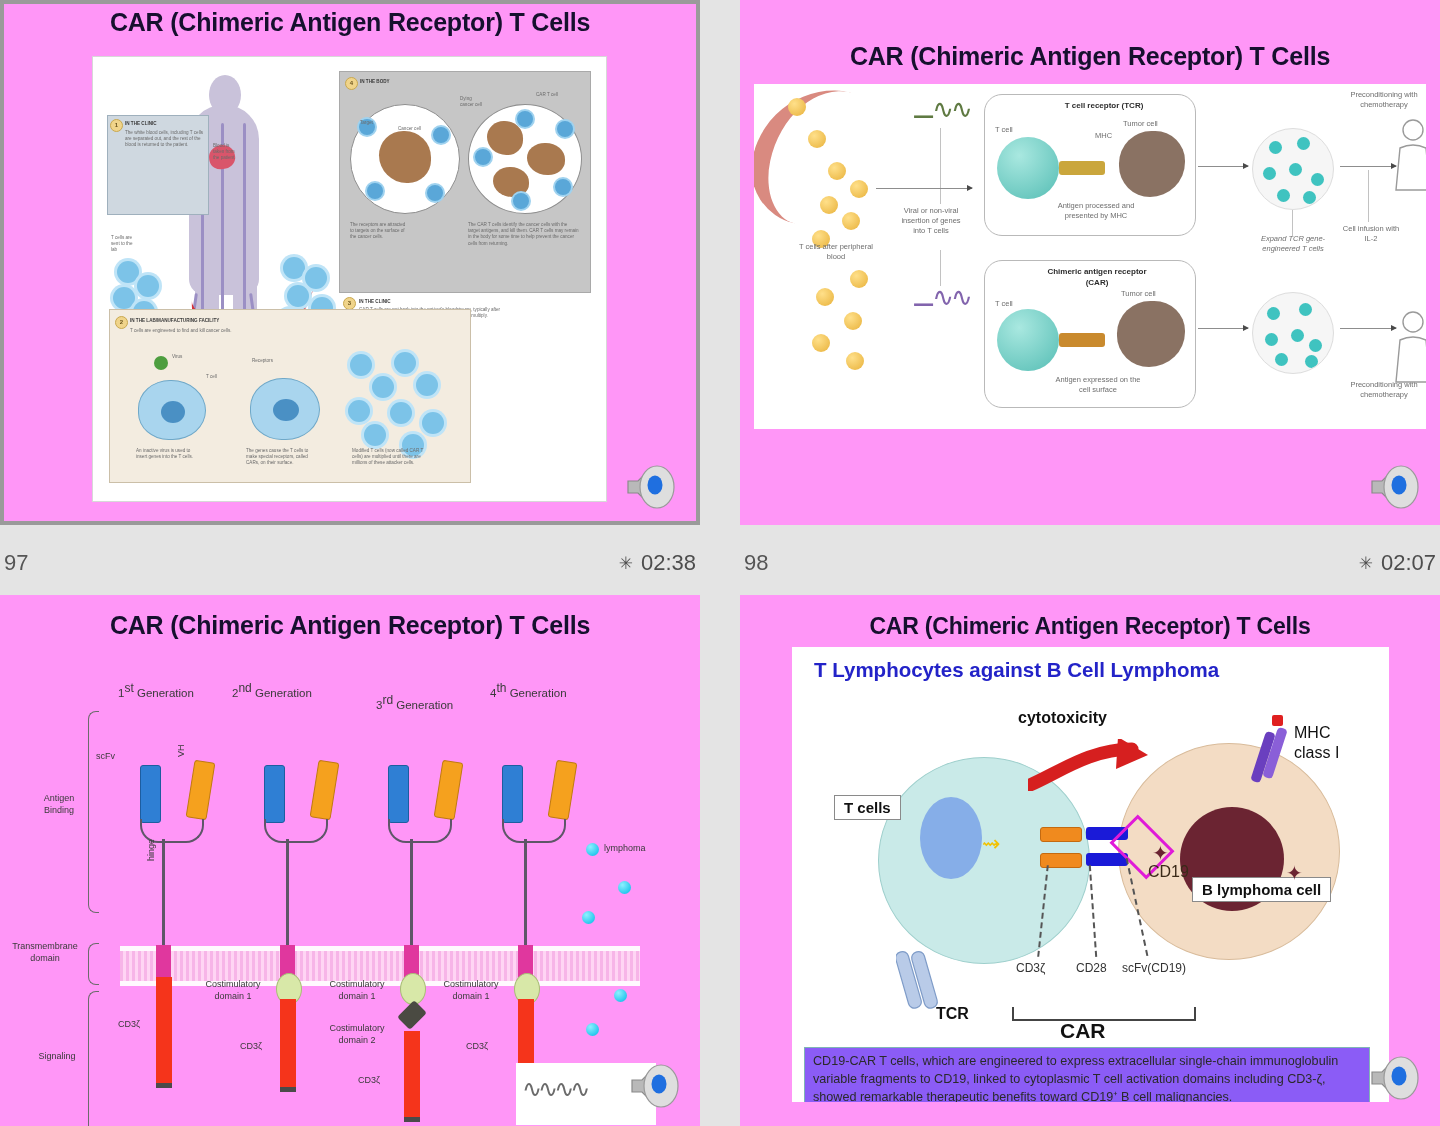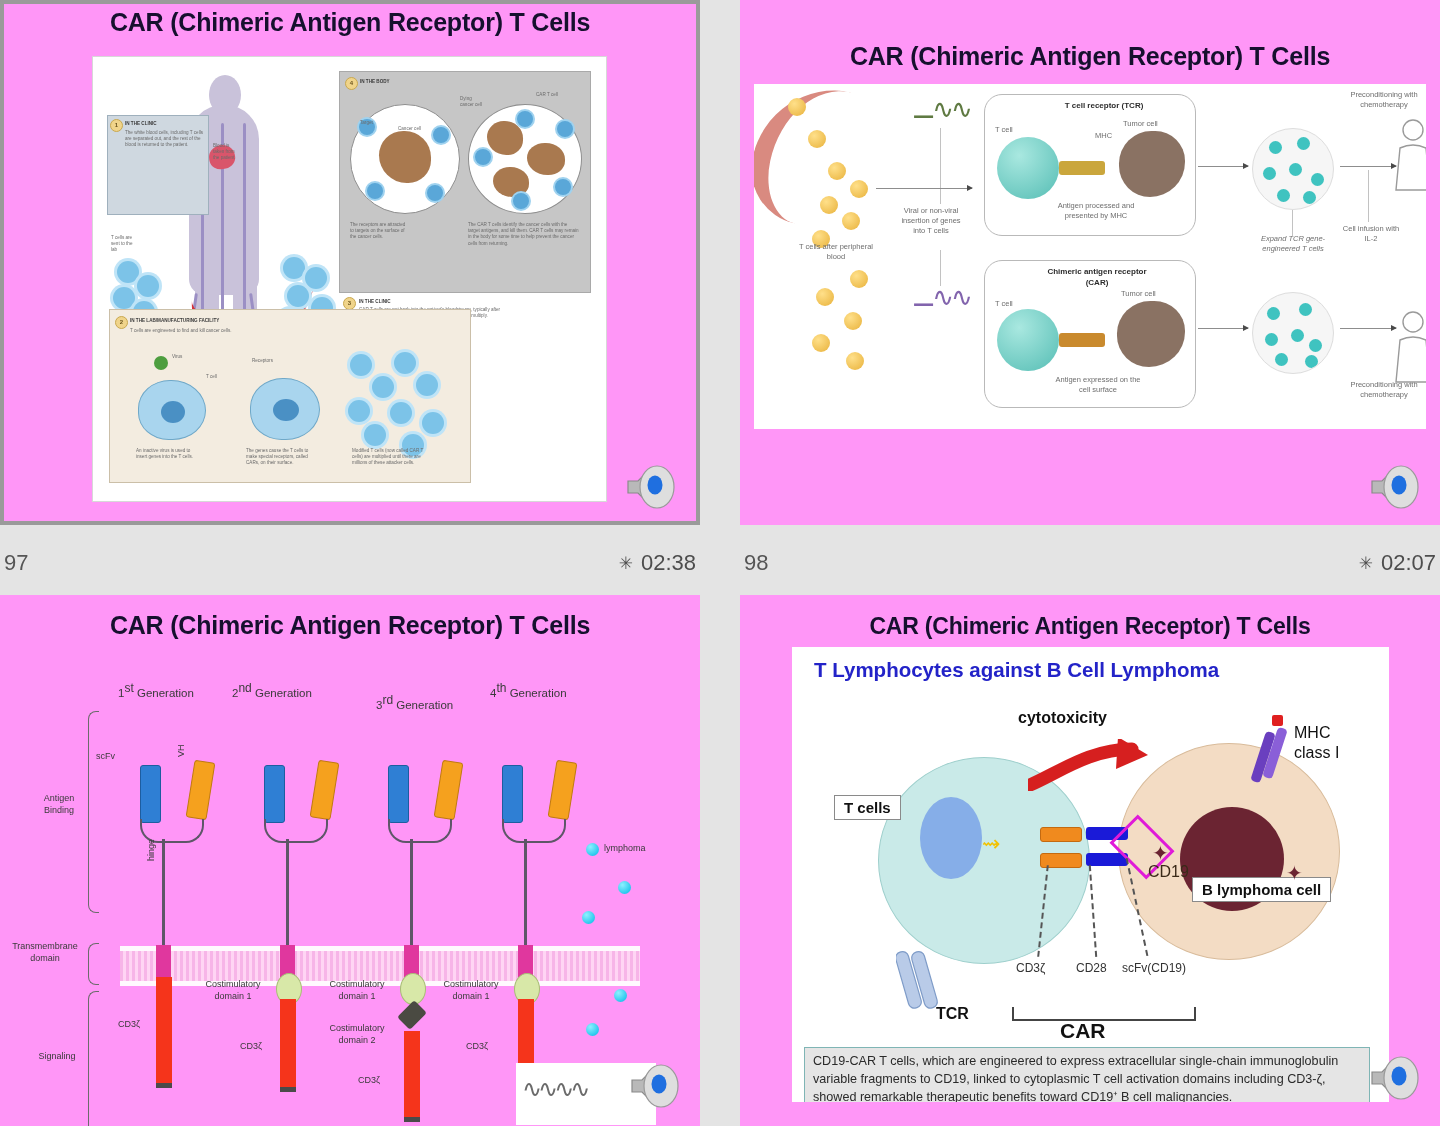--- a/index.html
+++ b/index.html
@@ -210,21 +210,21 @@
   .s4 .star4{position:absolute;color:#6b2432;font-size:20px;line-height:1;}
   .s4 .cd19{position:absolute;left:356px;top:216px;color:#3a2a18;font-size:16px;}
   .s4 .tcr{position:absolute;left:104px;top:300px;width:44px;height:68px;}
   .s4 .tcrlbl{position:absolute;left:144px;top:358px;color:#111;font-weight:bold;font-size:16px;}
   .s4 .dlbl{position:absolute;color:#333;font-size:12px;white-space:nowrap;}
   .s4 .dash{position:absolute;border-left:2px dashed #555;}
   .s4 .carbrace{position:absolute;left:220px;top:360px;width:180px;height:12px;border:2px solid #444;border-top:none;}
   .s4 .carlbl{position:absolute;left:268px;top:372px;color:#111;font-weight:bold;font-size:21px;}
   .s4 .quote{
     position:absolute;left:12px;top:400px;width:566px;
-    border:1px solid #7fb5b5;background:#e5e5e5;
+    border:1px solid #7fb5b5;background:#8b5cf6;
     color:#2a2a2a;font-size:12.6px;line-height:1.42;
     padding:5px 8px;box-sizing:border-box;
   }
   .zap{position:absolute;color:#f2c200;font-size:22px;line-height:1;}
 </style>
 </head>
 <body>
 
 <div class="grid">
 

